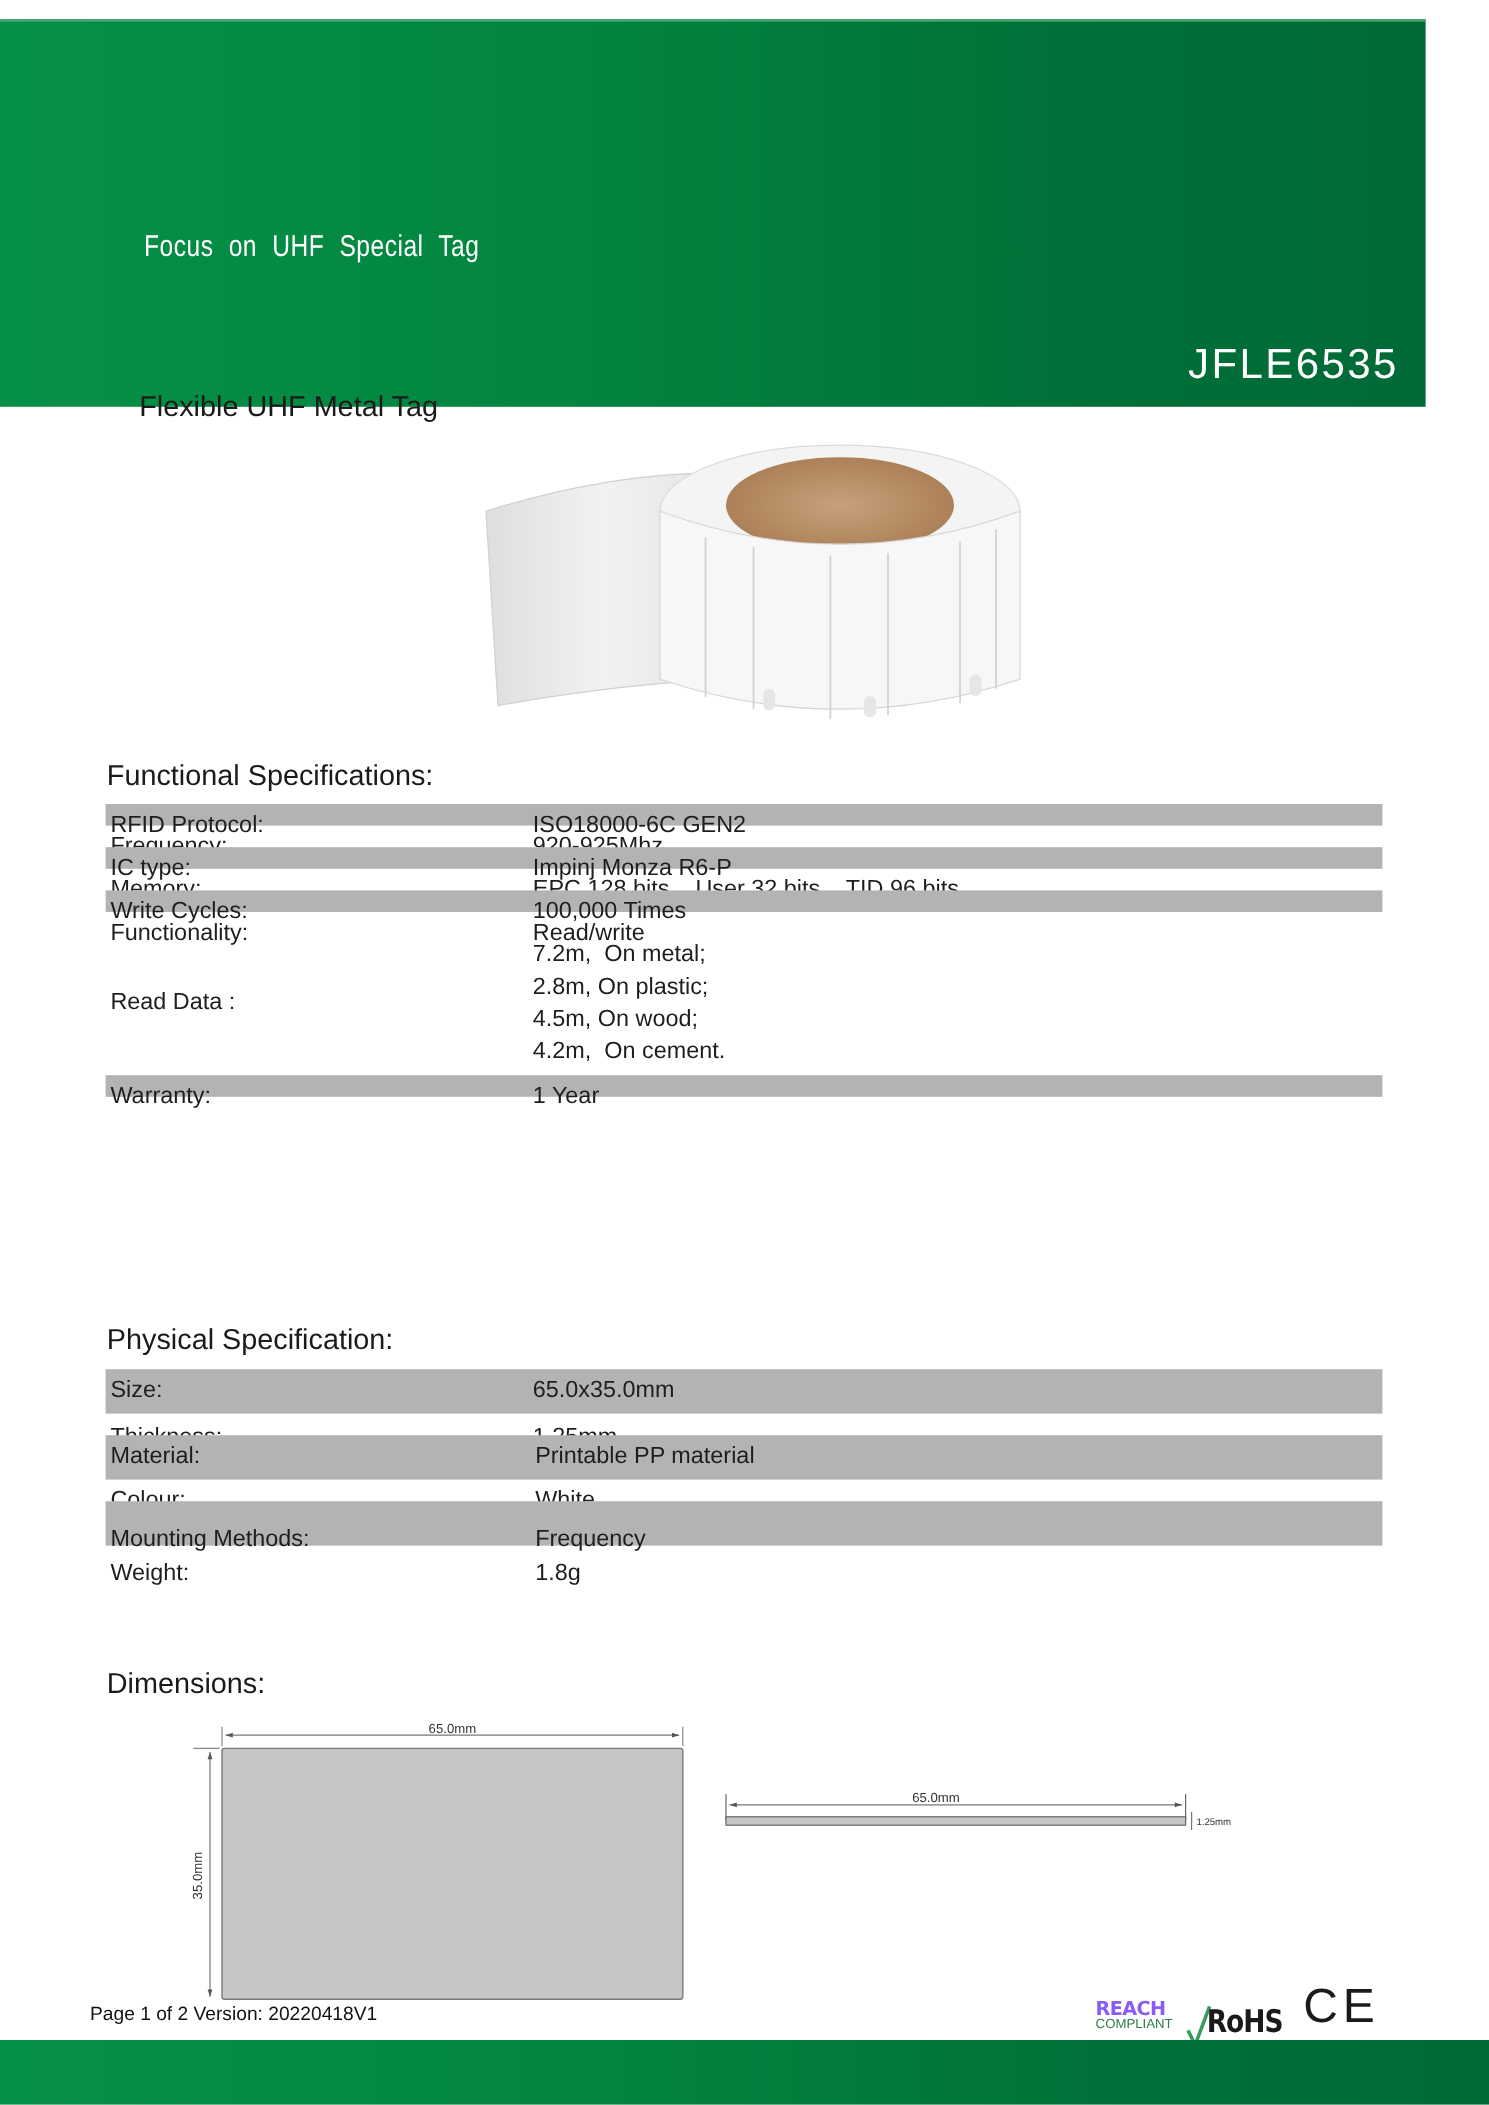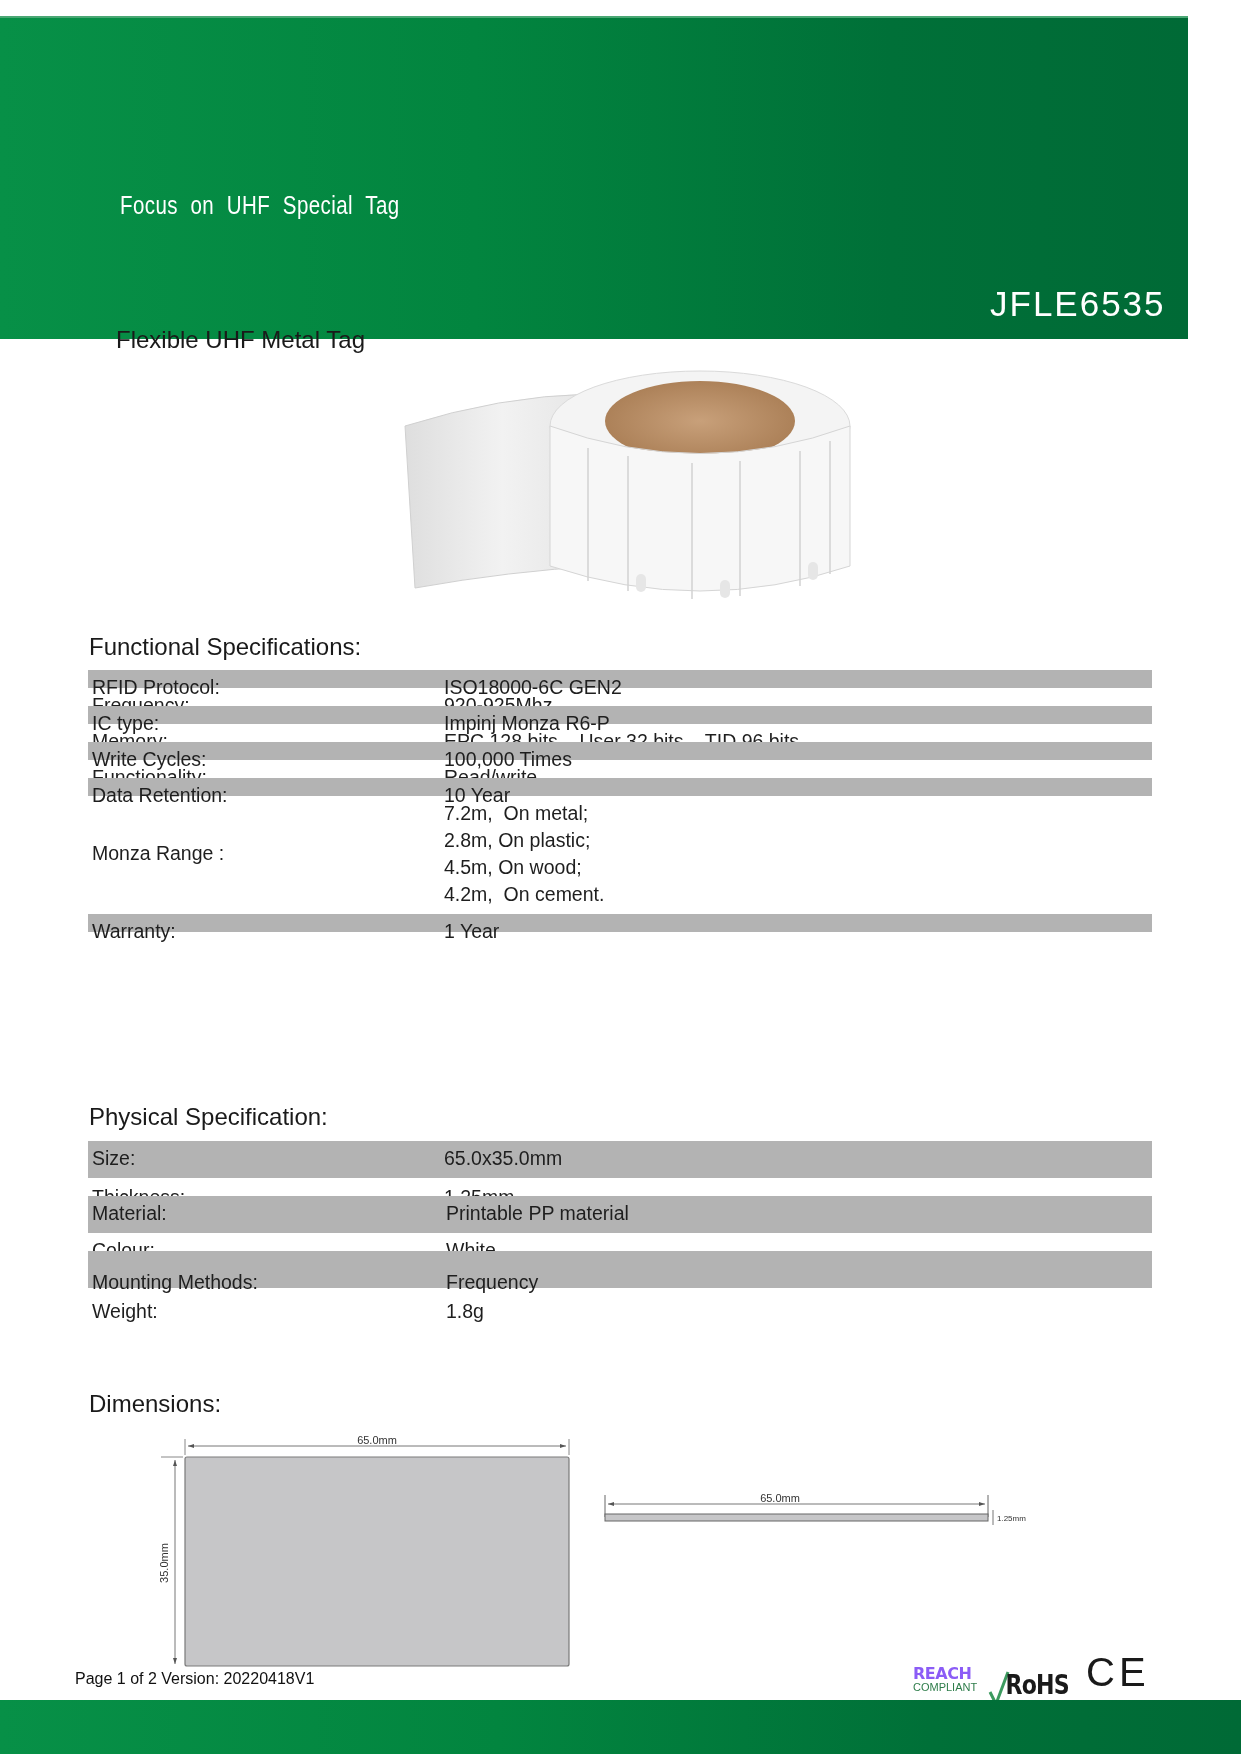--- a/index.html
+++ b/index.html
@@ -102,26 +102,22 @@
     <span class="v" style="white-space:pre;">EPC 128 bits,   User 32 bits,   TID 96 bits</span>
   </div>
   <div class="row shaded">
     <span class="k">Write Cycles:</span>
     <span class="v">100,000 Times</span>
   </div>
   <div class="row">
     <span class="k">Functionality:</span>
     <span class="v">Read/write</span>
   </div>
-  <div class="row shaded">
-    <span class="k">Data Retention:</span>
-    <span class="v">10 Year</span>
-  </div>
   <div class="row multi">
-    <span class="k">Monza Range :</span>
+    <span class="k">Read Data :</span>
     <div class="v">
       <div style="white-space:pre;">7.2m,  On metal;</div>
       <div style="white-space:pre;">2.8m, On plastic;</div>
       <div style="white-space:pre;">4.5m, On wood;</div>
       <div style="white-space:pre;">4.2m,  On cement.</div>
     </div>
   </div>
   <div class="row shaded">
     <span class="k">Warranty:</span>
     <span class="v">1 Year</span>

